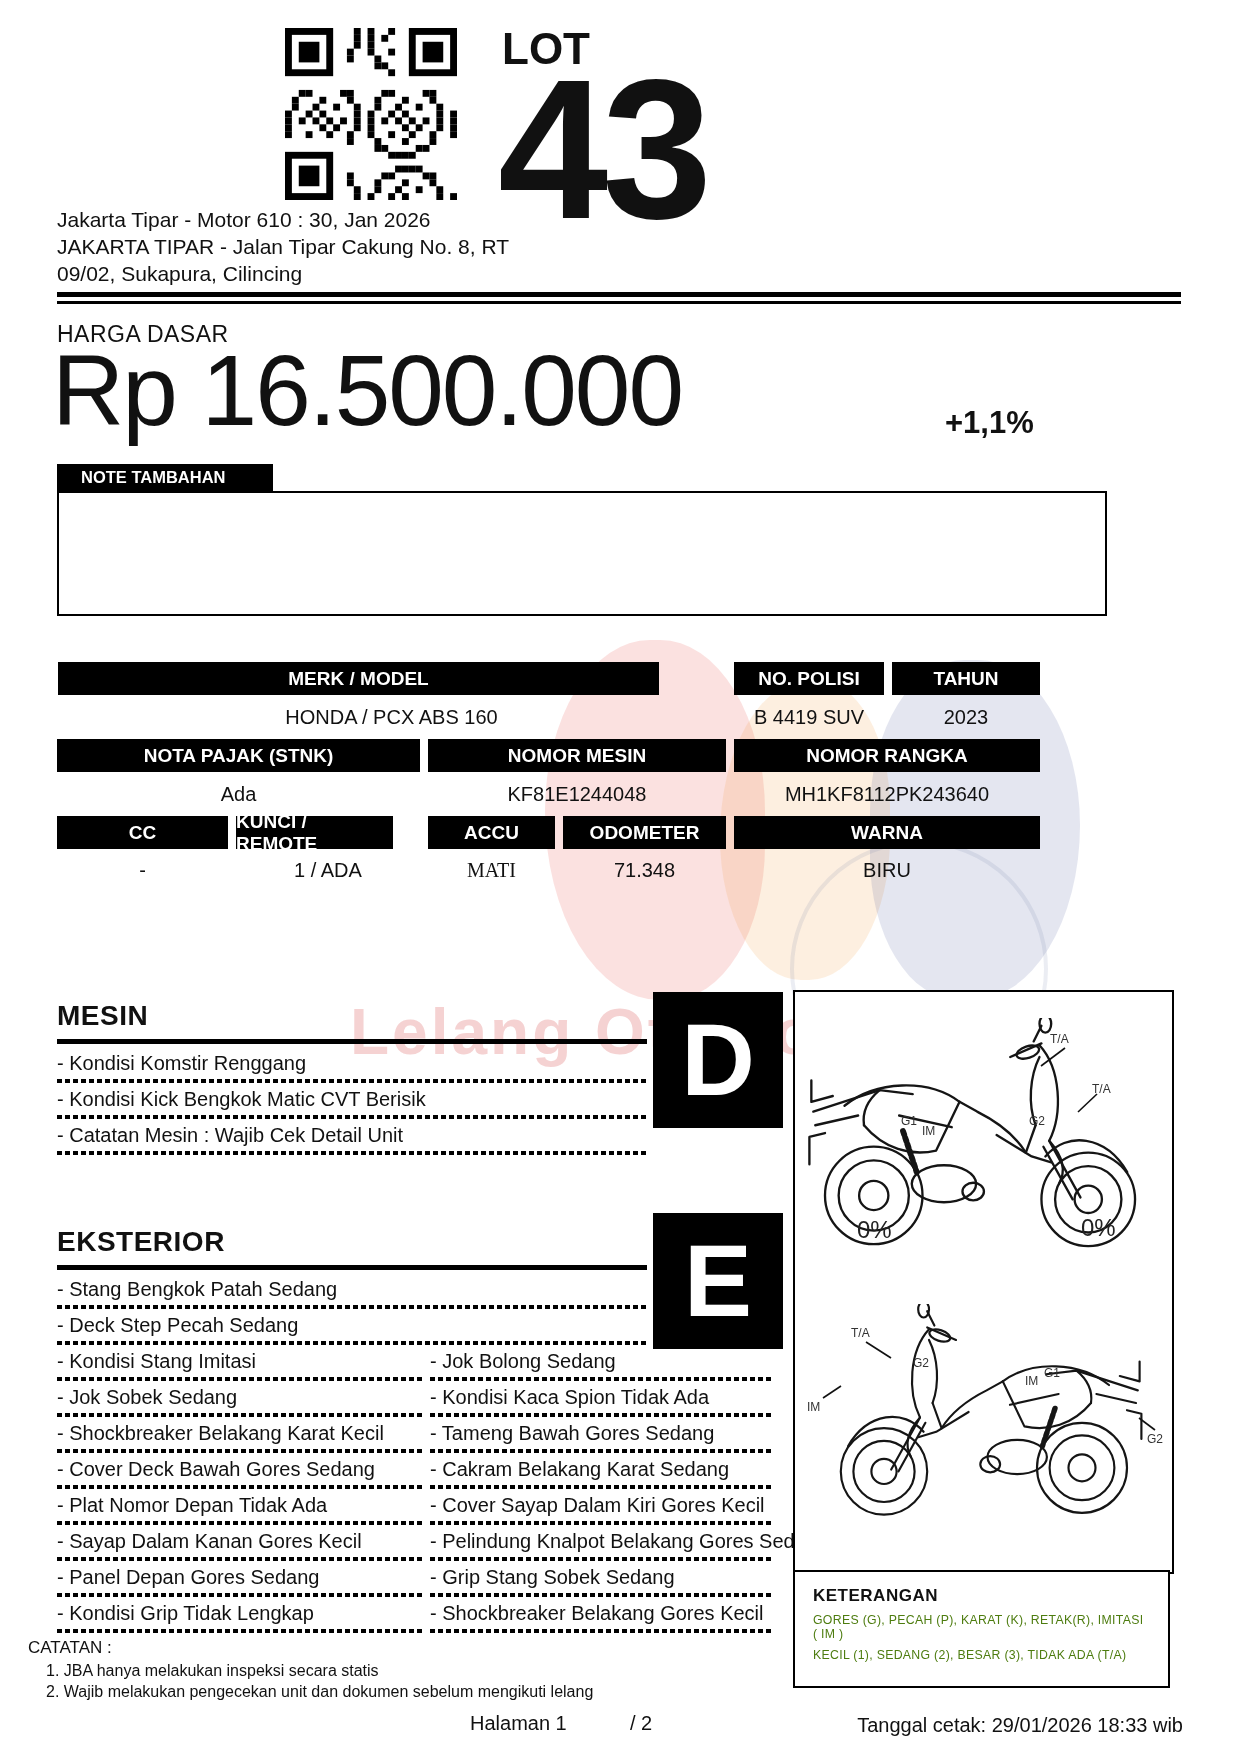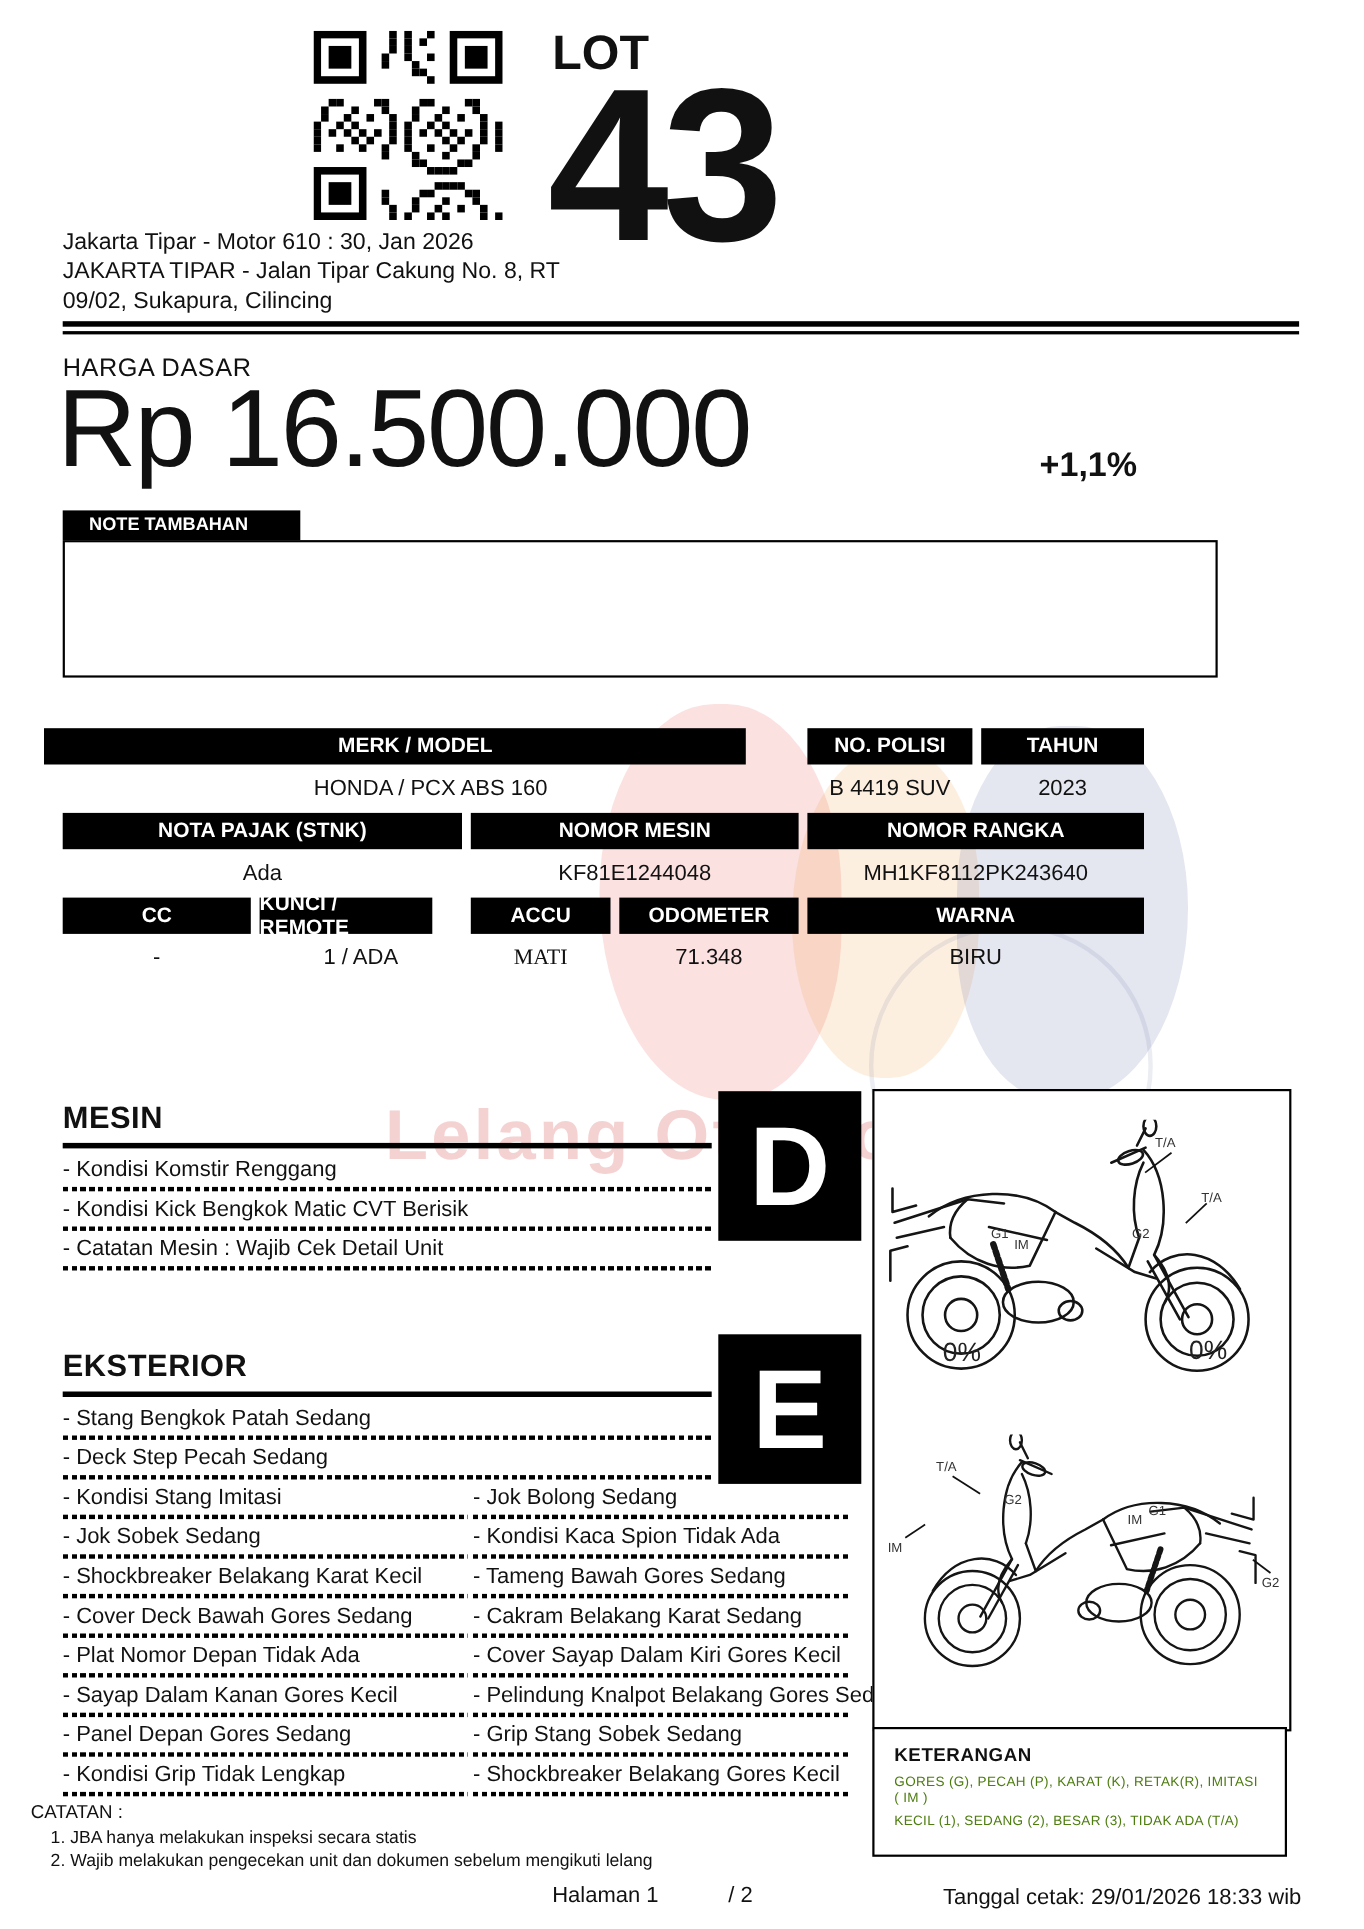--- a/index.html
+++ b/index.html
@@ -38,21 +38,21 @@
   .pct{position:absolute;font-size:24px;color:#222;}
   .scoot{position:absolute;}
   .flip{transform:scaleX(-1);}
   
   .ket-box{border:2.5px solid #000;background:#fff;padding:14px 18px;box-sizing:border-box;}
   .ket-title{font-size:17px;font-weight:bold;letter-spacing:.5px;}
   .ket-line{font-size:12.3px;color:#4d7c0f;margin-top:7px;letter-spacing:.3px;}
   
   .cat-title{font-size:17px;}
   .cat-item{font-size:16px;line-height:21px;}
-  .foot{font-size:20px;margin-left:32px;}
+  .foot{font-size:20px;}
 </style>
 </head>
 <body>
 
 <div class="page">
 
   <div class="wm" style="left:545px;top:640px;width:220px;height:360px;background:rgba(232,69,60,.16);border-radius:50% 50% 45% 55%;"></div>
   <div class="wm" style="left:720px;top:680px;width:170px;height:300px;background:rgba(245,154,61,.16);border-radius:55% 45% 50% 50%;"></div>
   <div class="wm" style="left:870px;top:660px;width:210px;height:340px;background:rgba(45,58,140,.13);border-radius:48% 52% 55% 45%;"></div>
   <div class="wm" style="left:790px;top:840px;width:250px;height:250px;border:4px solid rgba(90,110,160,.12);border-radius:50%;"></div>
@@ -195,21 +195,21 @@
 
   <div class="abs dbl-rule" style="left:57px;top:292px;width:1124px;"></div>
 
   <div class="abs harga-label" style="left:57px;top:311px;">HARGA DASAR</div>
   <div class="abs price" style="left:52px;top:338px;">Rp 16.500.000</div>
   <div class="abs pct-change" style="left:945px;top:405px;">+1,1%</div>
 
   <div class="abs note-label" style="left:57px;top:464px;width:192px;height:27px;">NOTE TAMBAHAN</div>
   <div class="abs note-box" style="left:57px;top:491px;width:1046px;height:121px;"></div>
 
-  <div class="abs hcell" style="left:40px;top:662px;width:601px;height:33px;padding-left:37px;">MERK / MODEL</div>
+  <div class="abs hcell" style="left:58px;top:662px;width:601px;height:33px;">MERK / MODEL</div>
   <div class="abs hcell" style="left:734px;top:662px;width:150px;height:33px;">NO. POLISI</div>
   <div class="abs hcell" style="left:892px;top:662px;width:148px;height:33px;">TAHUN</div>
 
   <div class="abs vcell" style="left:57px;top:695px;width:669px;height:44px;">HONDA / PCX ABS 160</div>
   <div class="abs vcell" style="left:734px;top:695px;width:150px;height:44px;">B 4419 SUV</div>
   <div class="abs vcell" style="left:892px;top:695px;width:148px;height:44px;">2023</div>
 
   <div class="abs hcell" style="left:57px;top:739px;width:363px;height:33px;">NOTA PAJAK (STNK)</div>
   <div class="abs hcell" style="left:428px;top:739px;width:298px;height:33px;">NOMOR MESIN</div>
   <div class="abs hcell" style="left:734px;top:739px;width:306px;height:33px;">NOMOR RANGKA</div>

